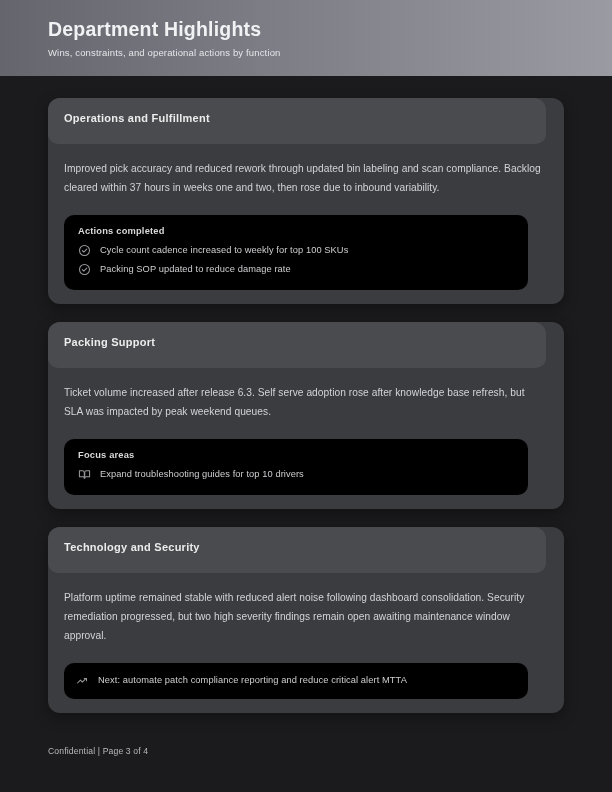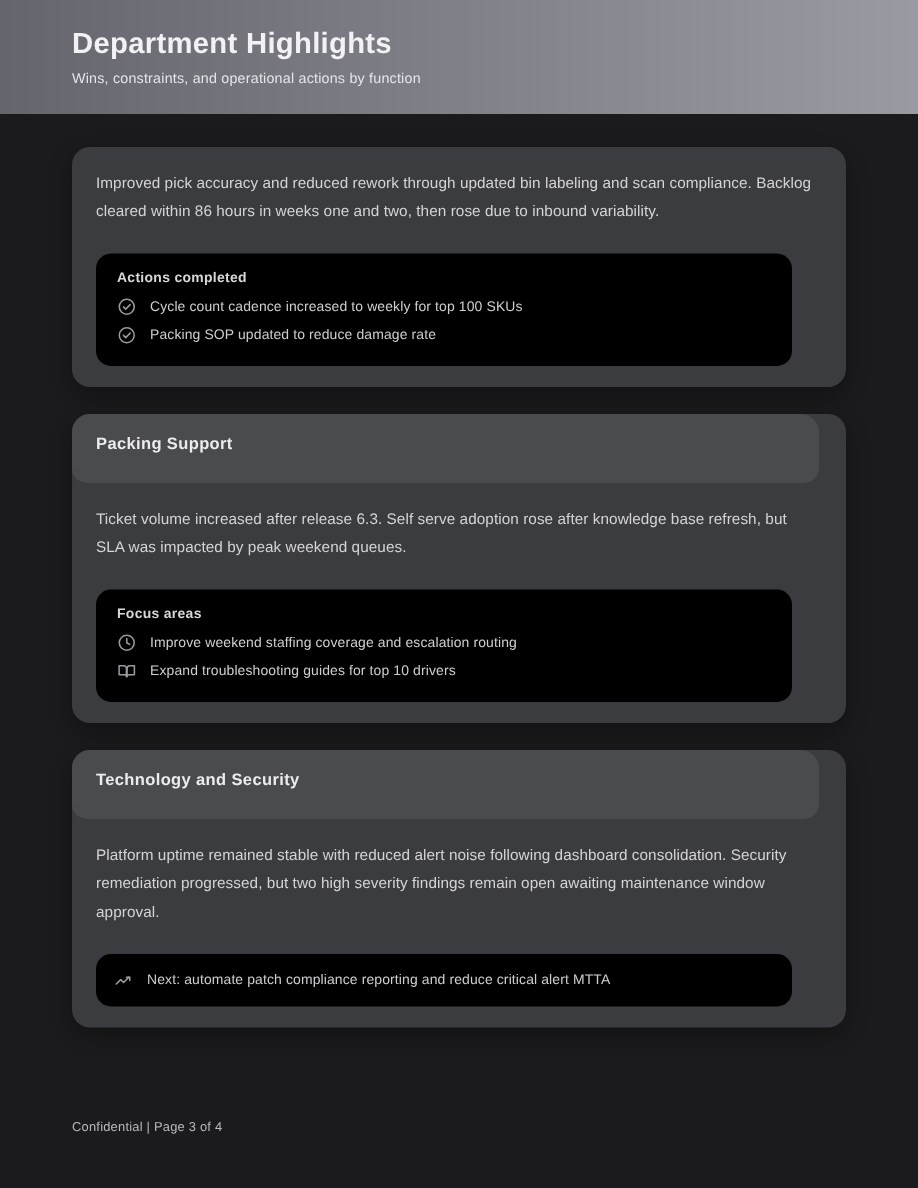--- a/index.html
+++ b/index.html
@@ -141,22 +141,25 @@
 <body>
 
 <div class="page-header">
   <div class="page-title">Department Highlights</div>
   <div class="page-subtitle">Wins, constraints, and operational actions by function</div>
 </div>
 
 <div class="cards">
 
   <div class="card">
+    <div class="card-header">
+      <div class="card-title">Operations and Fulfillment</div>
+    </div>
     <div class="card-body">
-      <p class="card-summary">Improved pick accuracy and reduced rework through updated bin labeling and scan compliance. Backlog cleared within 86 hours in weeks one and two, then rose due to inbound variability.</p>
+      <p class="card-summary">Improved pick accuracy and reduced rework through updated bin labeling and scan compliance. Backlog cleared within 37 hours in weeks one and two, then rose due to inbound variability.</p>
       <div class="panel">
         <div class="panel-title">Actions completed</div>
         <div class="panel-item">
           <span class="item-icon">
             <svg viewBox="0 0 24 24" fill="none" stroke="currentColor" stroke-width="1.9" stroke-linecap="round" stroke-linejoin="round">
                 <circle cx="12" cy="12" r="9.2"></circle>
                 <path d="M8 12.2l2.7 2.7L16.2 9.4"></path>
               </svg>
           </span>
           <span class="item-label">Cycle count cadence increased to weekly for top 100 SKUs</span>
@@ -178,29 +181,20 @@
     <div class="card-header">
       <div class="card-title">Packing Support</div>
     </div>
     <div class="card-body">
       <p class="card-summary">Ticket volume increased after release 6.3. Self serve adoption rose after knowledge base refresh, but SLA was impacted by peak weekend queues.</p>
       <div class="panel">
         <div class="panel-title">Focus areas</div>
         <div class="panel-item">
           <span class="item-icon">
             <svg viewBox="0 0 24 24" fill="none" stroke="currentColor" stroke-width="1.9" stroke-linecap="round" stroke-linejoin="round">
-                <circle cx="12" cy="12" r="9.2"></circle>
-                <path d="M12 6.8V12l3.6 2.1"></path>
-              </svg>
-          </span>
-          <span class="item-label">Improve weekend staffing coverage and escalation routing</span>
-        </div>
-        <div class="panel-item">
-          <span class="item-icon">
-            <svg viewBox="0 0 24 24" fill="none" stroke="currentColor" stroke-width="1.9" stroke-linecap="round" stroke-linejoin="round">
                 <path d="M2.6 5.2h5.6a3.4 3.4 0 013.4 3.4v10.2a2.6 2.6 0 00-2.6-2.6H2.6z"></path>
                 <path d="M21.4 5.2h-5.6a3.4 3.4 0 00-3.4 3.4v10.2a2.6 2.6 0 012.6-2.6h6.4z"></path>
               </svg>
           </span>
           <span class="item-label">Expand troubleshooting guides for top 10 drivers</span>
         </div>
       </div>
     </div>
   </div>
 

